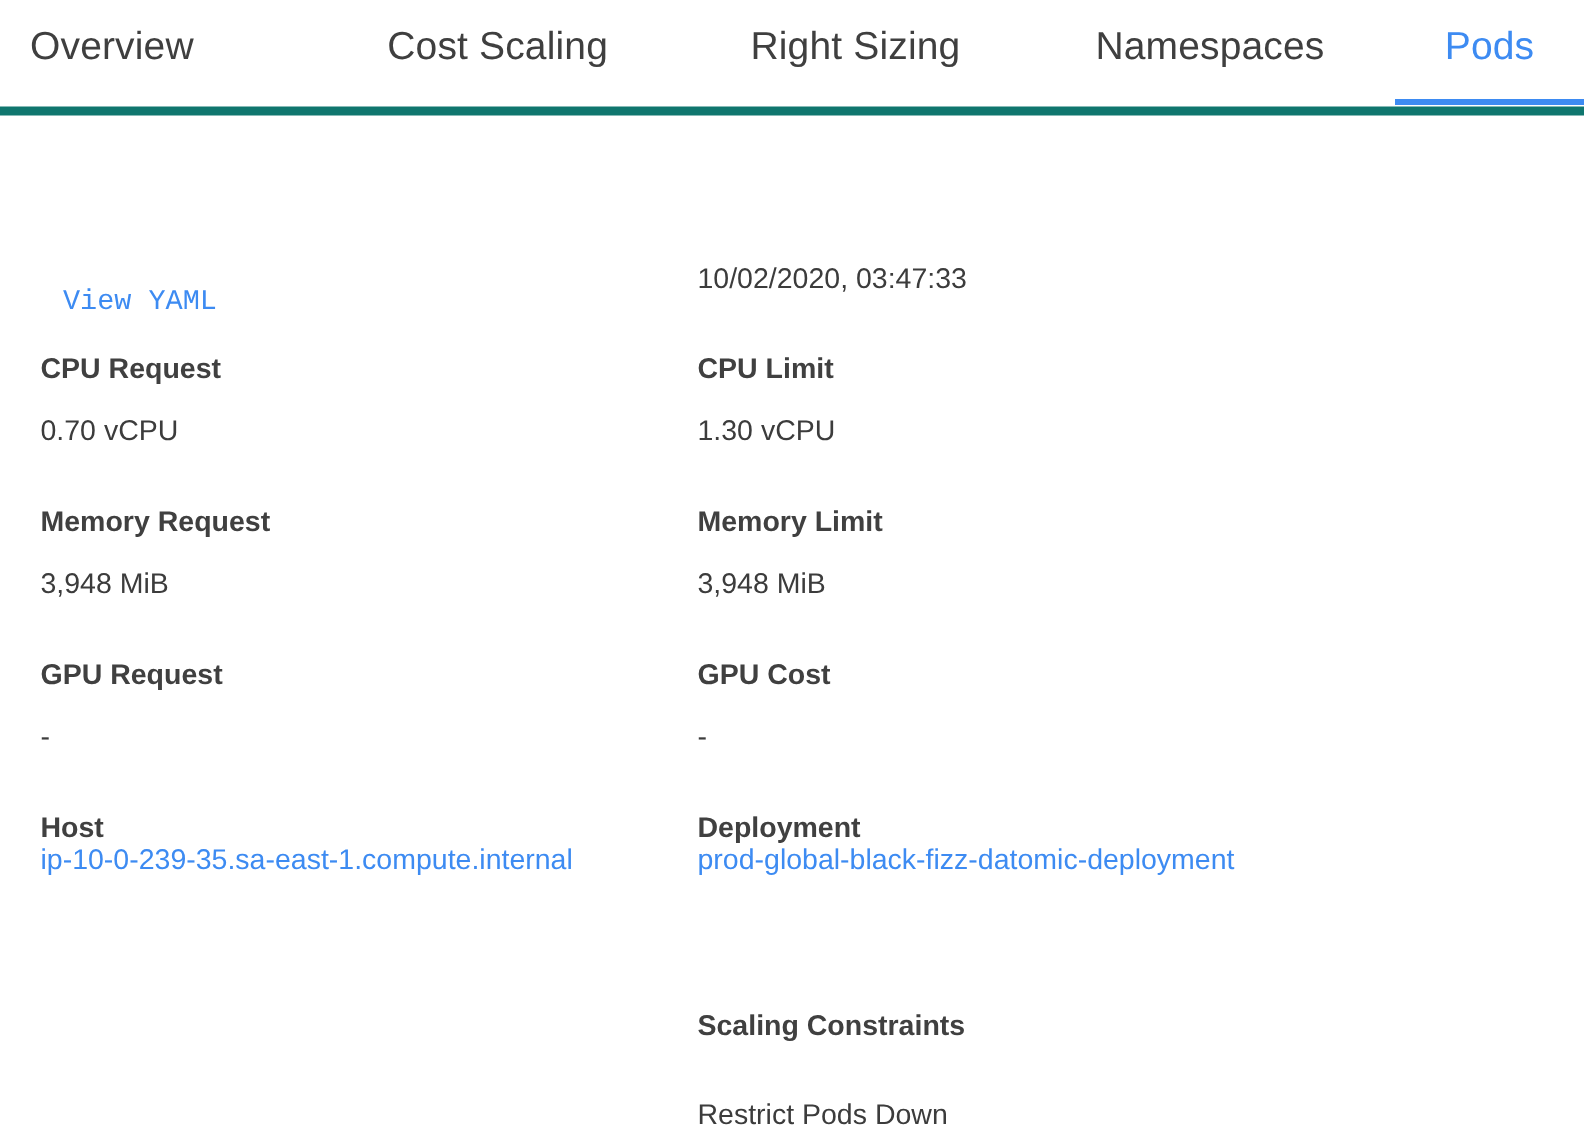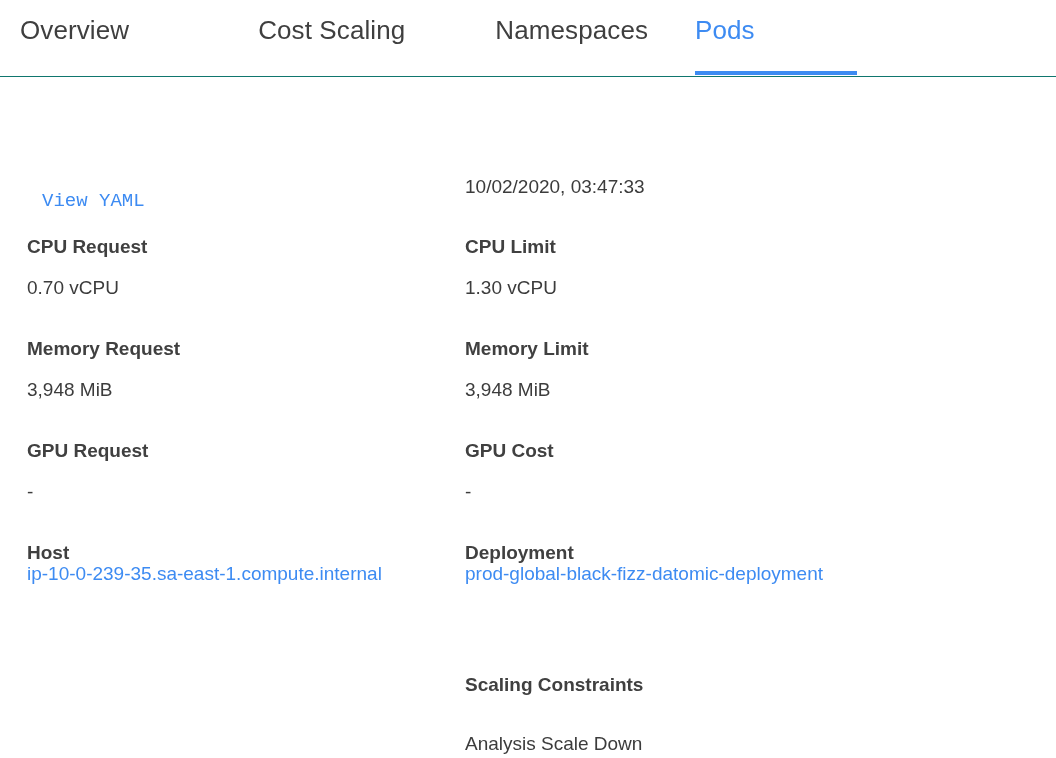--- a/index.html
+++ b/index.html
@@ -15,21 +15,21 @@
     font-family: "Liberation Sans", sans-serif;
     -webkit-font-smoothing: antialiased;
     overflow: hidden;
     position: relative;
   }
 
   
   .tabbar {
     position: relative;
     height: 77px;
-    border-bottom: 1px solid #0f766e;
+    border-bottom: 6px solid #0f766e;
     background: #ffffff;
   }
   .tabs {
     display: flex;
     align-items: flex-start;
     height: 100%;
     padding: 0;
     margin: 0;
     list-style: none;
   }
@@ -65,21 +65,21 @@
     height: 4px;
     background: #3d8bf2;
   }
 
   
   .tab-0 { padding-left: 20px;  padding-right: 0;  }
   .tab-1 { padding-left: 129px; padding-right: 0;  }
   .tab-2 { padding-left: 95px;  padding-right: 0;  }
   .tab-3 { padding-left: 90px;  padding-right: 0;  }
   .tab-4 { padding-left: 47px;  padding-right: 0;  margin-left: 0; }
-  .tab-4 { padding-left: 0; margin-left: 47px; width: 162px; justify-content: flex-start; }
+  .tab-4 { padding-left: 0; margin-left: 47px; width: 162px; justify-content: center; }
 
   
   .content {
     position: relative;
     padding: 0;
   }
   .col {
     position: absolute;
     top: 0;
   }
@@ -133,20 +133,24 @@
 <div class="tabbar">
   <ul class="tabs">
     <li class="tab tab-0">
       <span class="tab-label">Overview</span>
 
     </li>
     <li class="tab tab-1">
       <span class="tab-label">Cost Scaling</span>
 
     </li>
+    <li class="tab tab-2">
+      <span class="tab-label">Right Sizing</span>
+
+    </li>
     <li class="tab tab-3">
       <span class="tab-label">Namespaces</span>
 
     </li>
     <li class="tab tab-4 active">
       <span class="tab-label">Pods</span>
       <span class="tab-underline"></span>
     </li>
   </ul>
 </div>
@@ -187,16 +191,16 @@
 
     <div class="field-label r-lab3">GPU Cost</div>
     <div class="field-value r-val3">-</div>
 
     <div class="field-label r-lab4">Deployment</div>
     <div class="r-val4">
       <a class="link field-value">prod-global-black-fizz-datomic-deployment</a>
     </div>
 
     <div class="field-label r-lab5">Scaling Constraints</div>
-    <div class="field-value r-sc1">Analysis Scale Down</div>
+    <div class="field-value r-sc1">Restrict Pods Down</div>
 
   </div>
 </div>
 
 </body></html>

